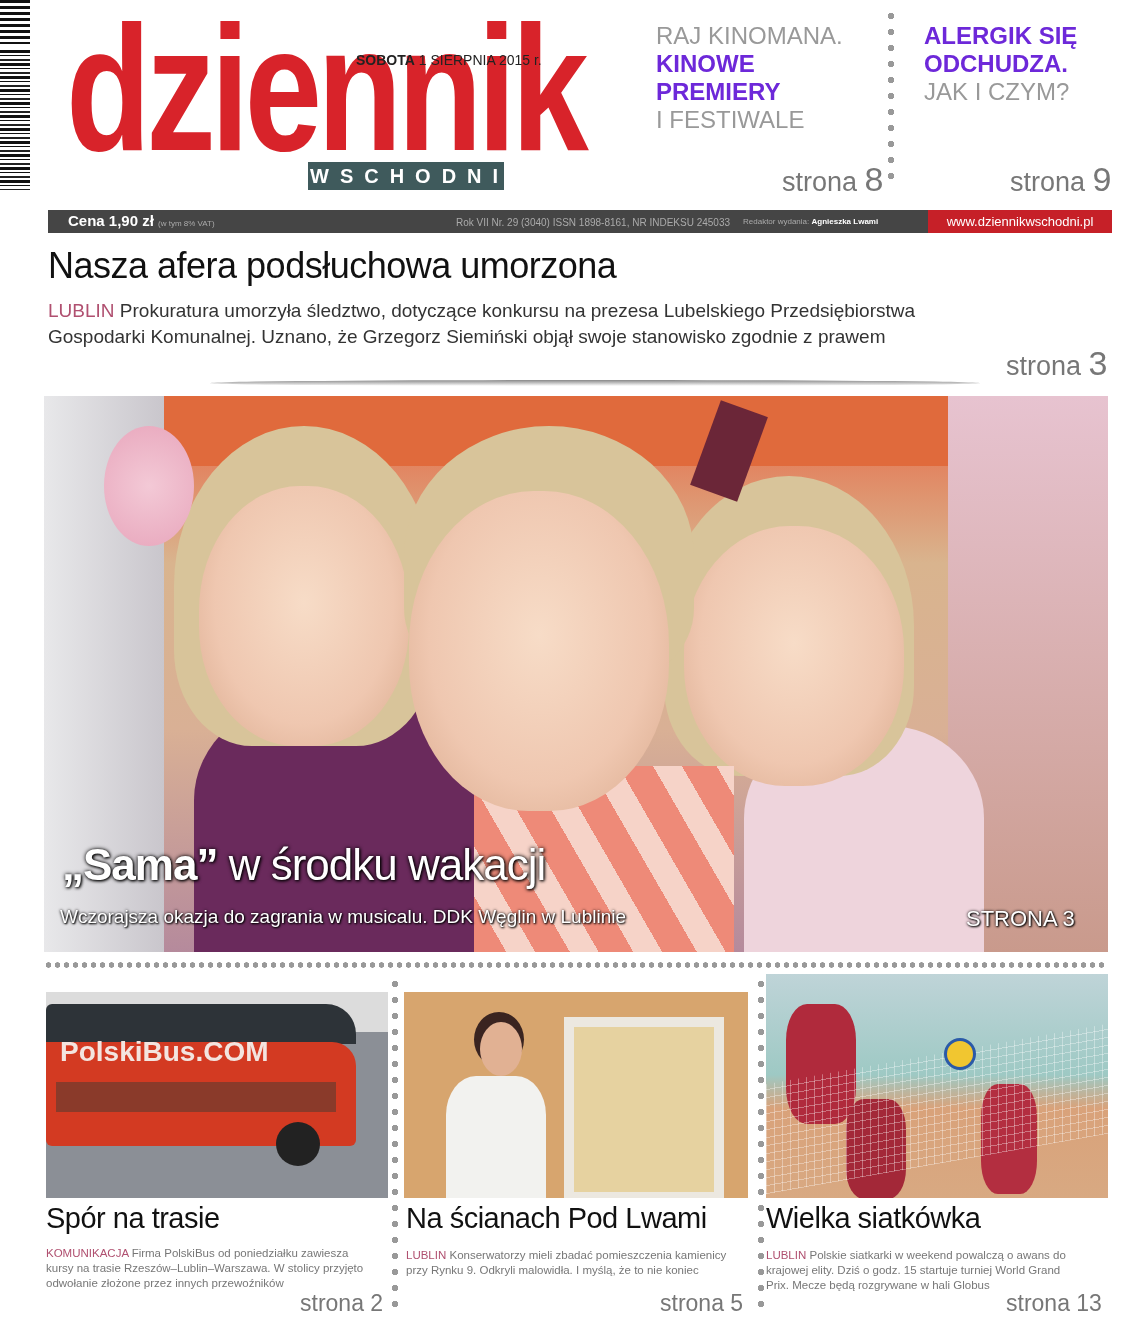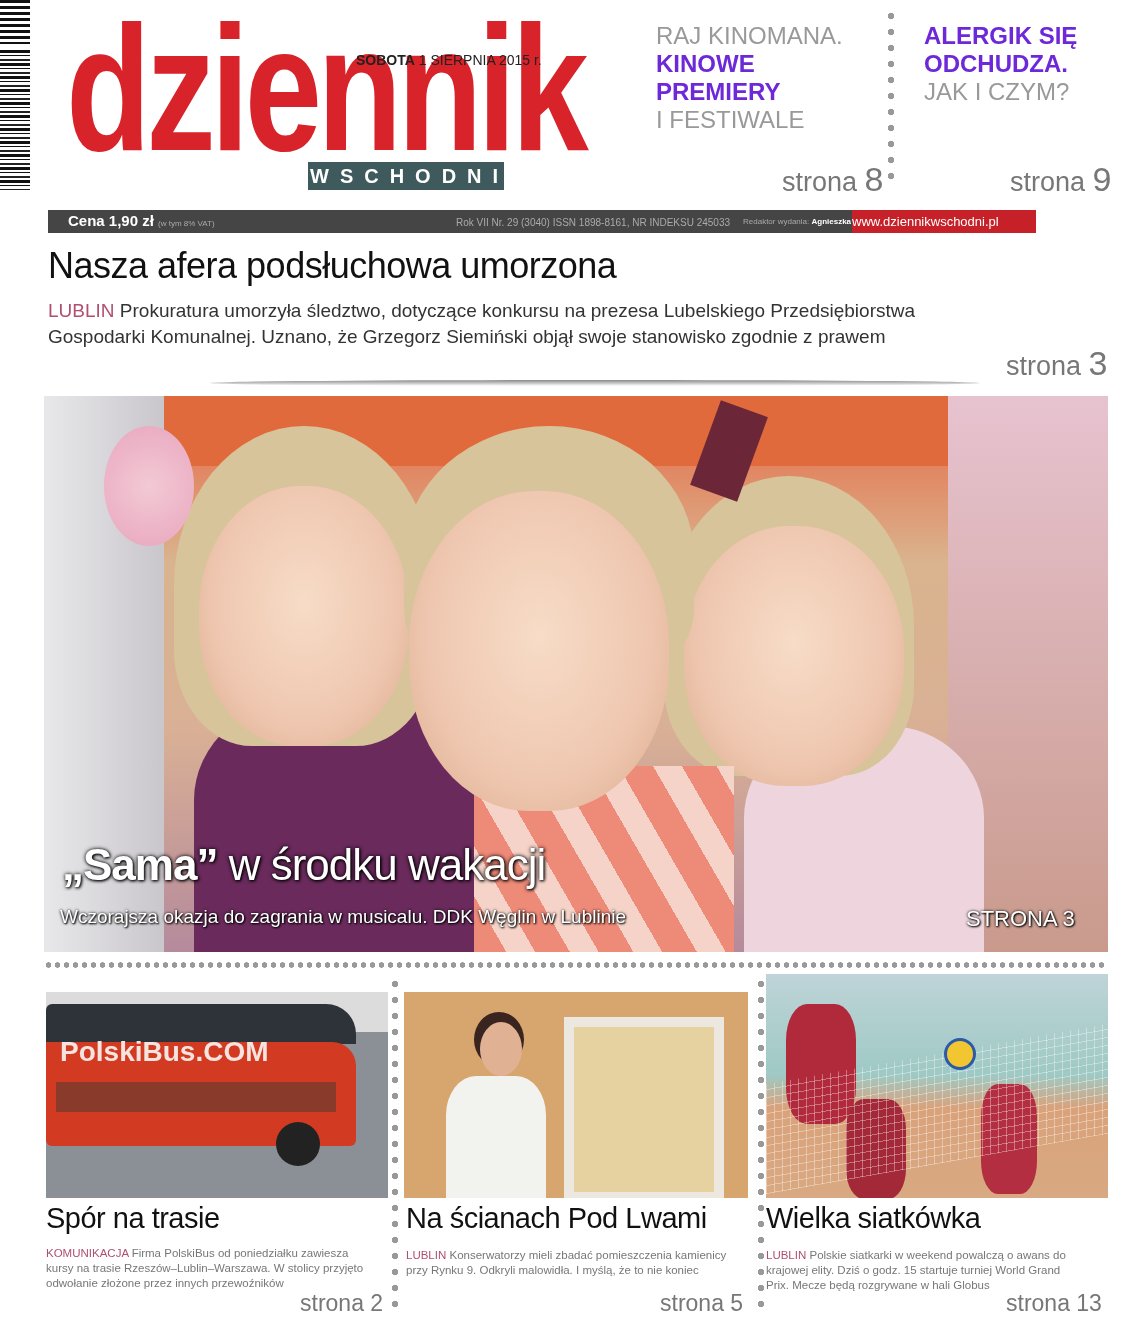--- a/index.html
+++ b/index.html
@@ -9,27 +9,27 @@
 .barcode-top{left:0;top:0;width:30px;height:44px;background:repeating-linear-gradient(180deg,#111 0 3px,#fff 3px 6px)}
 .logo{left:66px;top:0px;font-family:"Liberation Sans",sans-serif;font-weight:bold;font-size:178px;color:#d8232a;letter-spacing:-6px;line-height:1;transform:scaleX(0.78);transform-origin:left top;white-space:nowrap}
 .logo-sub{left:308px;top:162px;width:196px;height:28px;background:#3f5a5c;color:#fff;font-weight:bold;font-size:20px;letter-spacing:11px;text-align:center;line-height:28px;padding-left:2px}
 .date{left:356px;top:52px;font-size:14px;color:#222;font-family:"Liberation Sans Narrow","Liberation Sans",sans-serif}
 .date b{font-weight:bold}
 .promo{font-size:24px;line-height:28px;color:#999;text-transform:uppercase}
 .promo b{color:#6d28d9}
 .dots-v{width:8px;background:radial-gradient(circle,#999 3px,transparent 3.5px) 0 0/8px 16px repeat-y}
 .strona{font-size:27px;color:#777}
 .strona .num{font-size:34px}
-.infobar{left:48px;top:210px;width:988px;height:23px;background:#454545;color:#fff;font-size:15px}
+.infobar{left:48px;top:210px;width:1064px;height:23px;background:#454545;color:#fff;font-size:15px}
 .infobar .price{position:absolute;left:20px;top:2px;font-weight:bold}
 .infobar .price small{font-weight:normal;font-size:8px;color:#aaa}
 .infobar .meta{position:absolute;left:408px;top:7px;font-size:10px;color:#aaa}
 .infobar .editor{position:absolute;left:695px;top:7px;font-size:8px;color:#aaa}
 .infobar .editor b{color:#fff}
-.infobar .url{position:absolute;right:0;top:0;width:184px;height:23px;background:#c62028;color:#fff;font-size:13px;text-align:left;line-height:23px}
+.infobar .url{position:absolute;right:0;top:0;width:184px;height:23px;background:#c62028;color:#fff;font-size:13px;text-align:center;line-height:23px}
 .headline{left:48px;top:245px;font-size:36px;font-weight:bold;color:#111;letter-spacing:-0.5px}
 .headline span{font-weight:normal}
 .lead{left:48px;top:298px;width:960px;font-size:19px;line-height:26px;color:#333}
 .kicker{color:#b05070;font-weight:normal}
 .shadow-line{left:210px;top:380px;width:770px;height:6px;background:linear-gradient(180deg,#888,#fff);border-radius:50%}
 .photo-main{left:44px;top:396px;width:1064px;height:556px;overflow:hidden;background:linear-gradient(180deg,#e6b07a 0%,#e28460 12%,#d9b48e 30%,#d9b095 60%,#b58a9c 100%)}
 .photo-main .wall{position:absolute;left:120px;top:0;width:900px;height:70px;background:#e06a3c}
 .photo-main .left{position:absolute;left:0;top:0;width:120px;height:556px;background:linear-gradient(90deg,#e8e8ea,#c9c6cc)}
 .photo-main .right{position:absolute;right:0;top:0;width:160px;height:556px;background:linear-gradient(180deg,#e7c3d0,#c99a8c)}
 .face{position:absolute;border-radius:48% 48% 46% 46%;background:radial-gradient(ellipse at 50% 45%,#f7dcc7 0%,#efc7b0 60%,#d9a98c 100%)}

